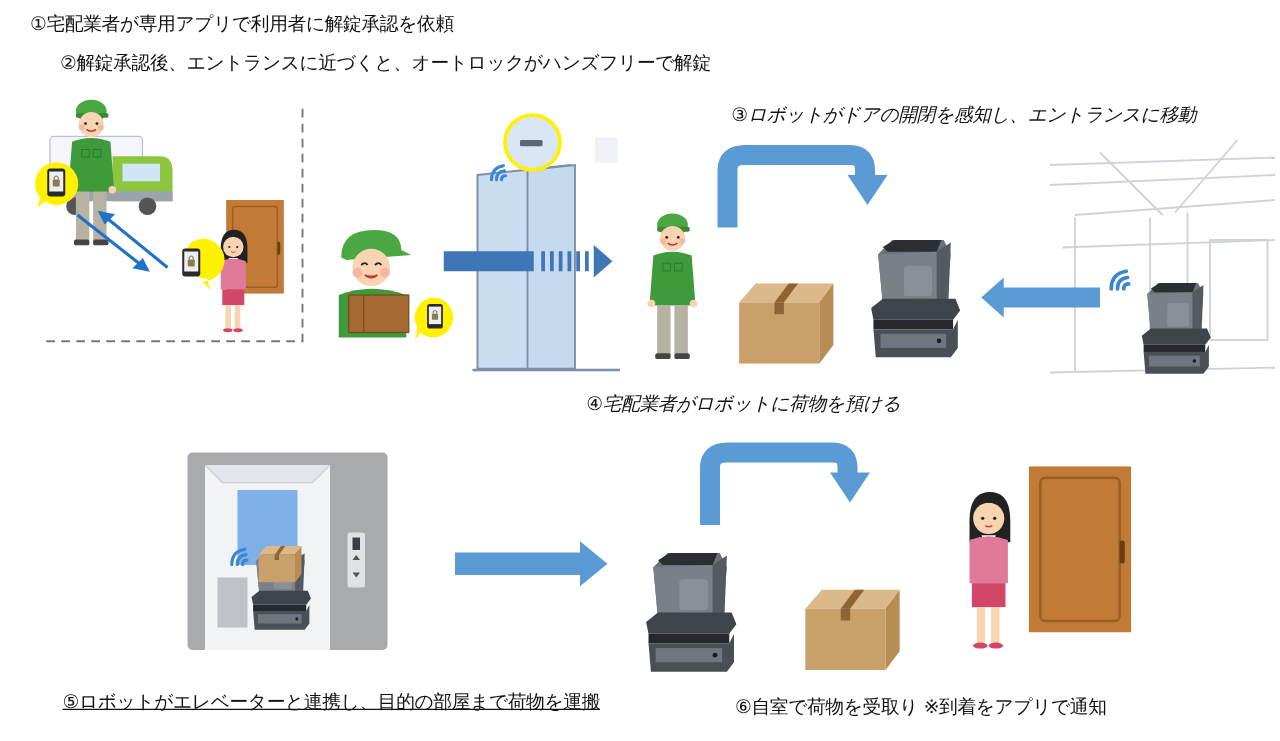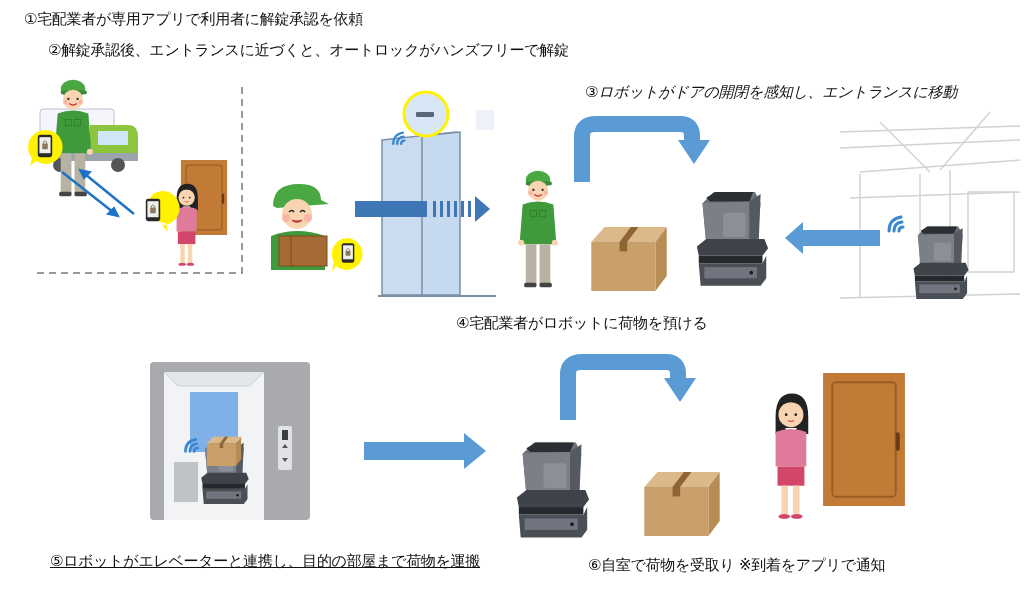--- a/index.html
+++ b/index.html
@@ -89,21 +89,21 @@
       <path d="M4 26 Q4 14 16 12" stroke="#3a86d0" stroke-width="3" fill="none" stroke-linecap="round"></path>
       <path d="M9 26 Q9 18 17 17" stroke="#3a86d0" stroke-width="3" fill="none" stroke-linecap="round"></path>
       <path d="M14 26 Q14 22 18 22" stroke="#3a86d0" stroke-width="3" fill="none" stroke-linecap="round"></path>
     </symbol>
   </defs>
 </svg>
 
 <div class="cap" style="left:24px;top:10px;">①宅配業者が専用アプリで利用者に解錠承認を依頼</div>
 <div class="cap" style="left:36px;top:41px;margin-left:12px;">②解錠承認後、エントランスに近づくと、オートロックがハンズフリーで解錠</div>
 <div class="cap" style="left:585px;top:83px;font-style:italic;">③ロボットがドアの開閉を感知し、エントランスに移動</div>
-<div class="cap" style="left:456px;top:314px;">④宅配業者がロボットに荷物を預ける</div>
+<div class="cap" style="left:469px;top:314px;font-style:italic;">④宅配業者がロボットに荷物を預ける</div>
 <div class="cap" style="left:50px;top:552px;text-decoration:underline;">⑤ロボットがエレベーターと連携し、目的の部屋まで荷物を運搬</div>
 <div class="cap" style="left:588px;top:556px;">⑥自室で荷物を受取り ※到着をアプリで通知</div>
 
 <svg class="abs" style="left:30px;top:85px;" width="215" height="190">
   <path d="M212 2 L212 188 L4 188" stroke="#777" stroke-width="1.5" stroke-dasharray="7,5" fill="none"></path>
 </svg>
 
 <svg class="abs" style="left:40px;top:105px;" width="100" height="70" viewBox="0 0 100 70">
   <rect x="0" y="4" width="74" height="44" rx="3" fill="#f4f6fb" stroke="#b9c2d2"></rect>
   <path d="M50 20 L88 20 Q98 20 98 32 L98 56 L50 56 Z" fill="#8cc63f"></path>

